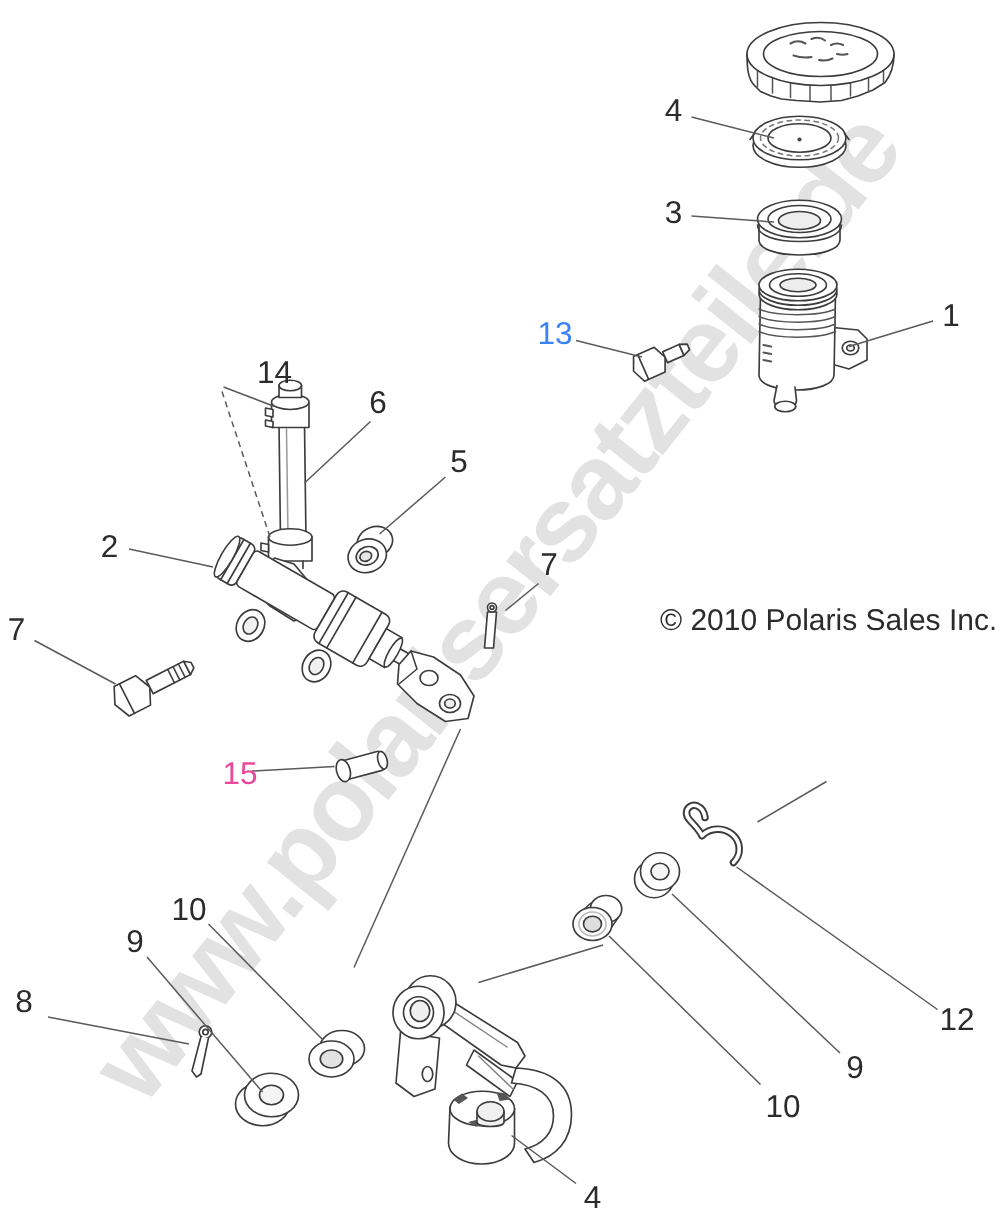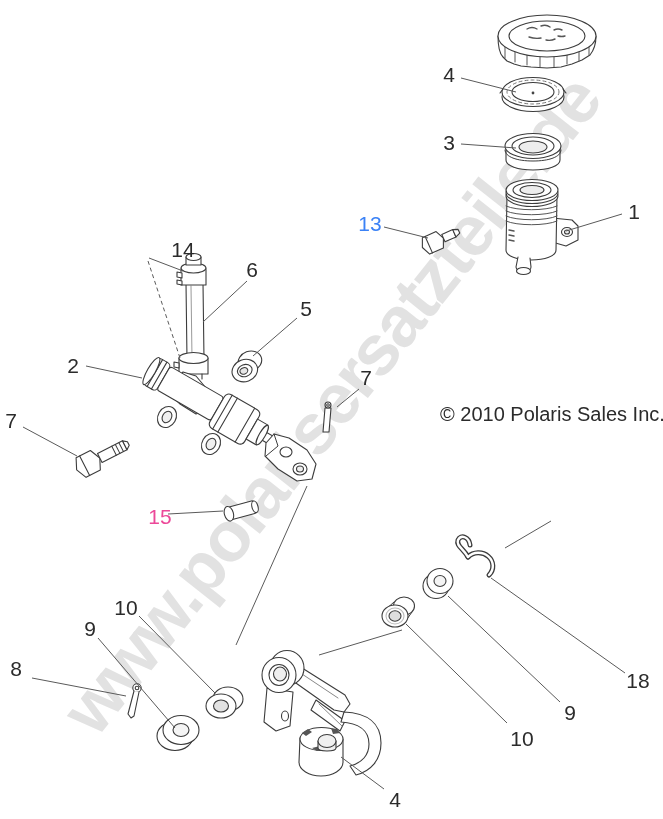--- a/index.html
+++ b/index.html
@@ -247,18 +247,18 @@
     <div class="callout" style="left: 252px; top: 269px; color: rgb(43, 43, 43);">6</div>
     <div class="callout" style="left: 306px; top: 308px; color: rgb(43, 43, 43);">5</div>
     <div class="callout" style="left: 73px; top: 365px; color: rgb(43, 43, 43);">2</div>
     <div class="callout" style="left: 366px; top: 377px; color: rgb(43, 43, 43);">7</div>
     <div class="callout" style="left: 11px; top: 420px; color: rgb(43, 43, 43);">7</div>
     <div class="callout" style="left: 160px; top: 516px; color: #ec4899;">15</div>
     <div class="callout" style="left: 126px; top: 607px; color: rgb(43, 43, 43);">10</div>
     <div class="callout" style="left: 90px; top: 628px; color: rgb(43, 43, 43);">9</div>
     <div class="callout" style="left: 16px; top: 668px; color: rgb(43, 43, 43);">8</div>
     <div class="callout" style="left: 395px; top: 799px; color: rgb(43, 43, 43);">4</div>
-    <div class="callout" style="left: 638px; top: 680px; color: rgb(43, 43, 43);">18</div>
+    <div class="callout" style="left: 638px; top: 680px; color: rgb(43, 43, 43);">12</div>
     <div class="callout" style="left: 570px; top: 712px; color: rgb(43, 43, 43);">9</div>
     <div class="callout" style="left: 522px; top: 738px; color: rgb(43, 43, 43);">10</div>
   </div>
 
 <div id="copyright">© 2010 Polaris Sales Inc.</div>
 
 </body></html>

